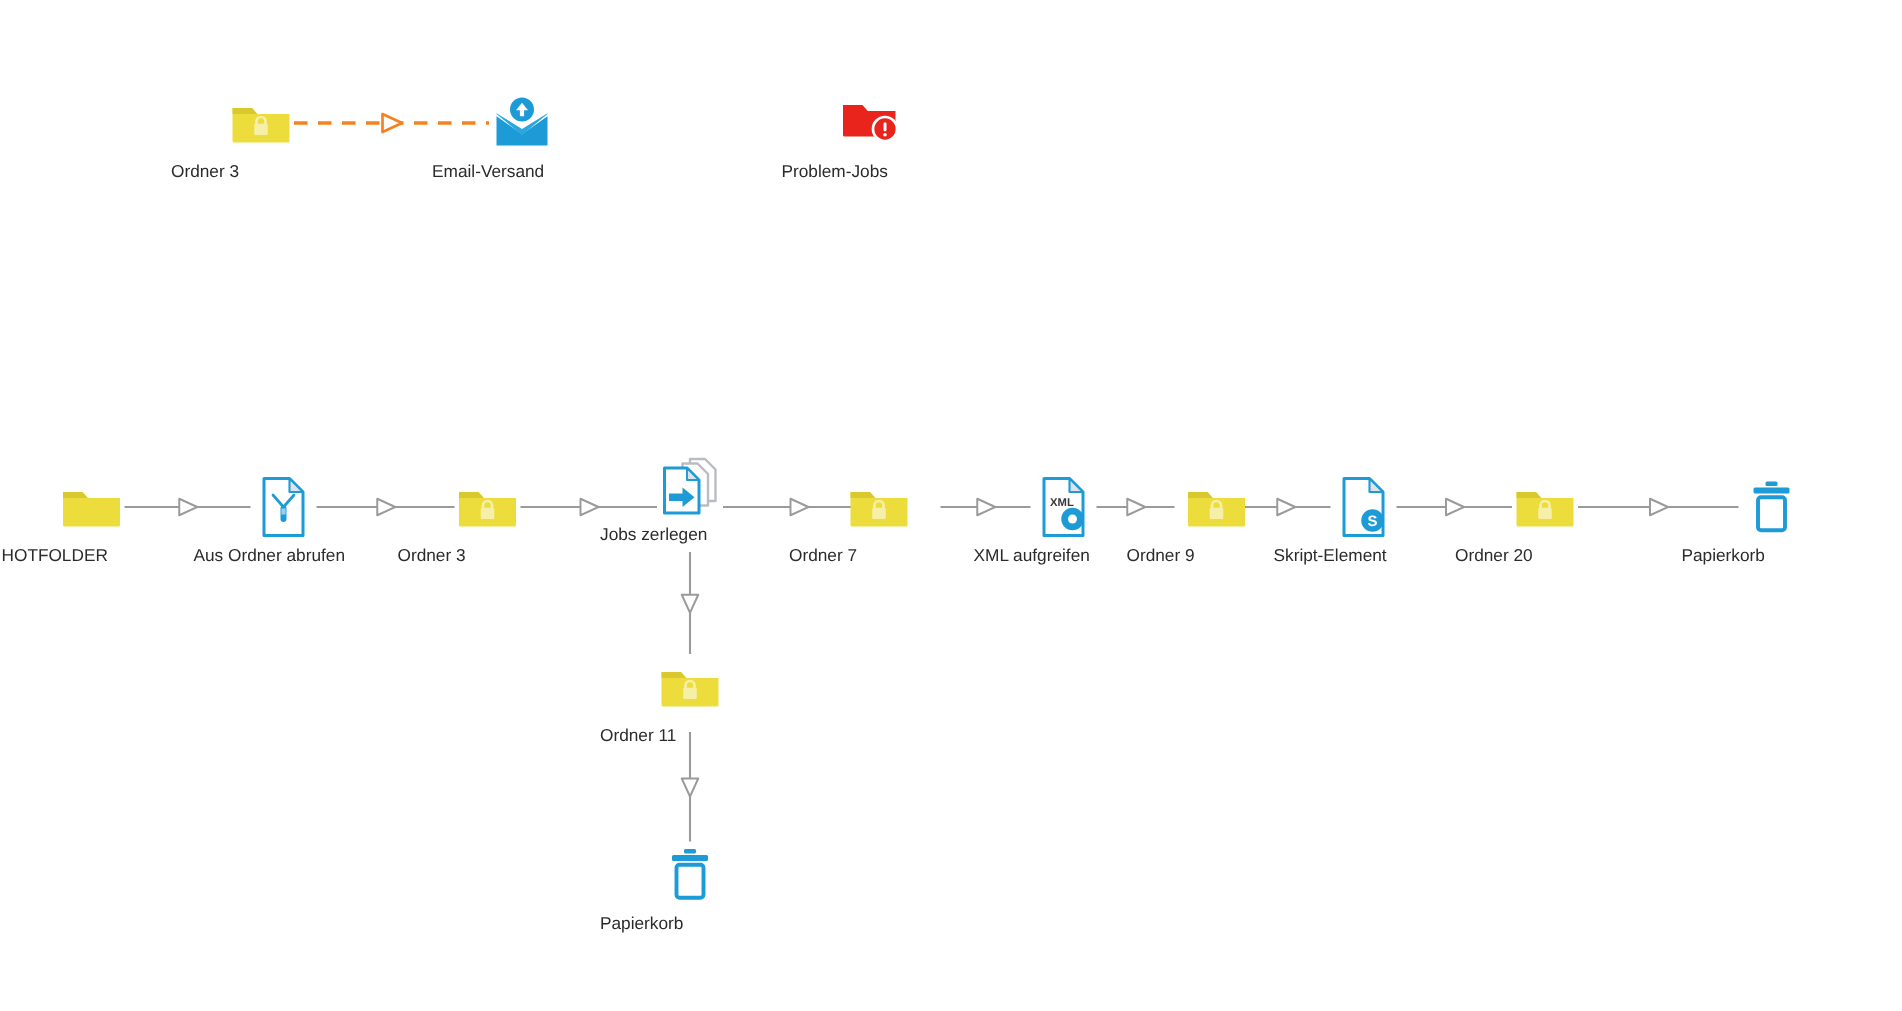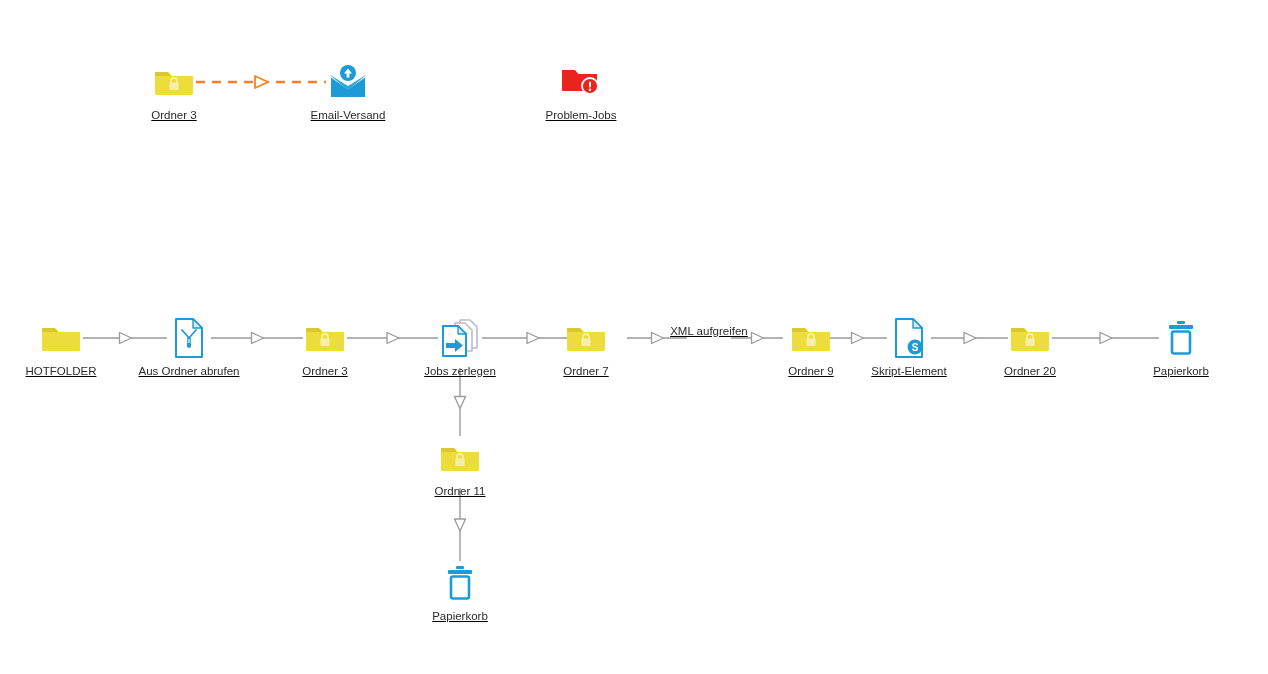--- a/index.html
+++ b/index.html
@@ -24,22 +24,21 @@
     position: absolute;
     left: 0; top: 0;
     width: 1268px;
     height: 674px;
     pointer-events: none;
   }
   .node {
     position: absolute;
     width: 120px;
     margin-left: -60px;
-    text-align: center;
-    text-decoration: underline;
+    text-align: left;
   }
   .node .icon-wrap {
     height: 40px;
     display: flex;
     align-items: center;
     justify-content: center;
   }
   .node .label {
     margin-top: 6px;
     font-size: 11.5px;
@@ -180,21 +179,21 @@
     <path d="M1 5 h13 l3.5 4 H39 v18 a1 1 0 0 1 -1 1 H2 a1 1 0 0 1 -1 -1 Z" fill="#EDDD3C"></path>
     <path d="M1 5 h13 l3.5 4 H1 Z" fill="#D9C92F"></path>
     <g opacity="0.55">
       <path d="M17 16 v-2 a3 3 0 0 1 6 0 v2" fill="none" stroke="#ffffff" stroke-width="1.8"></path>
       <rect x="15.5" y="15.5" width="9" height="7.5" rx="1" fill="#ffffff"></rect>
     </g>
   </svg>
         </div>
         <div class="label">Ordner 3</div>
       </div>
-      <div class="node" style="left: 460px; top: 318px;">
+      <div class="node" style="left: 460px; top: 304px;">
         <div class="icon-wrap">
           <svg width="44" height="40" viewBox="0 0 44 40">
     <path d="M22 2 h10 l7 7 v21 h-17 Z" fill="#ffffff" stroke="#b9bdc2" stroke-width="1.6" stroke-linejoin="round"></path>
     <path d="M17 5 h10 l7 7 v21 h-17 Z" fill="#ffffff" stroke="#b9bdc2" stroke-width="1.6" stroke-linejoin="round"></path>
     <path d="M5 8 h15 l8 8 v22 H5 Z" fill="#ffffff" stroke="#1D9BD7" stroke-width="2" stroke-linejoin="round"></path>
     <path d="M20 8 l8 8 h-8 Z" fill="#dfe3e6" stroke="#1D9BD7" stroke-width="1.3" stroke-linejoin="round"></path>
     <g fill="#1D9BD7">
       <rect x="8" y="25" width="10" height="5"></rect>
       <path d="M17 21 L25 27.5 L17 34 Z"></path>
     </g>
@@ -209,20 +208,33 @@
     <path d="M1 5 h13 l3.5 4 H1 Z" fill="#D9C92F"></path>
     <g opacity="0.55">
       <path d="M17 16 v-2 a3 3 0 0 1 6 0 v2" fill="none" stroke="#ffffff" stroke-width="1.8"></path>
       <rect x="15.5" y="15.5" width="9" height="7.5" rx="1" fill="#ffffff"></rect>
     </g>
   </svg>
         </div>
         <div class="label">Ordner 7</div>
       </div>
       <div class="node" style="left: 709px; top: 318px;">
+        <div class="icon-wrap">
+          <svg width="34" height="40" viewBox="0 0 34 40">
+    <path d="M4 1 h17 l9 9 v29 H4 Z" fill="#ffffff" stroke="#1D9BD7" stroke-width="2" stroke-linejoin="round"></path>
+    <path d="M21 1 l9 9 h-9 Z" fill="#dfe3e6" stroke="#1D9BD7" stroke-width="1.4" stroke-linejoin="round"></path>
+
+    <text x="16" y="19" text-anchor="middle" font-family="Liberation Sans, sans-serif" font-size="7.5" font-weight="bold" fill="#3a3a3a">XML</text>
+    <g>
+      <circle cx="23" cy="28" r="7.5" fill="#1D9BD7"></circle>
+      <circle cx="23" cy="28" r="3" fill="#ffffff"></circle>
+    </g>
+
+  </svg>
+        </div>
         <div class="label">XML aufgreifen</div>
       </div>
       <div class="node" style="left: 811px; top: 318px;">
         <div class="icon-wrap">
           <svg width="40" height="30" viewBox="0 0 40 30">
     <path d="M1 5 h13 l3.5 4 H39 v18 a1 1 0 0 1 -1 1 H2 a1 1 0 0 1 -1 -1 Z" fill="#EDDD3C"></path>
     <path d="M1 5 h13 l3.5 4 H1 Z" fill="#D9C92F"></path>
     <g opacity="0.55">
       <path d="M17 16 v-2 a3 3 0 0 1 6 0 v2" fill="none" stroke="#ffffff" stroke-width="1.8"></path>
       <rect x="15.5" y="15.5" width="9" height="7.5" rx="1" fill="#ffffff"></rect>

